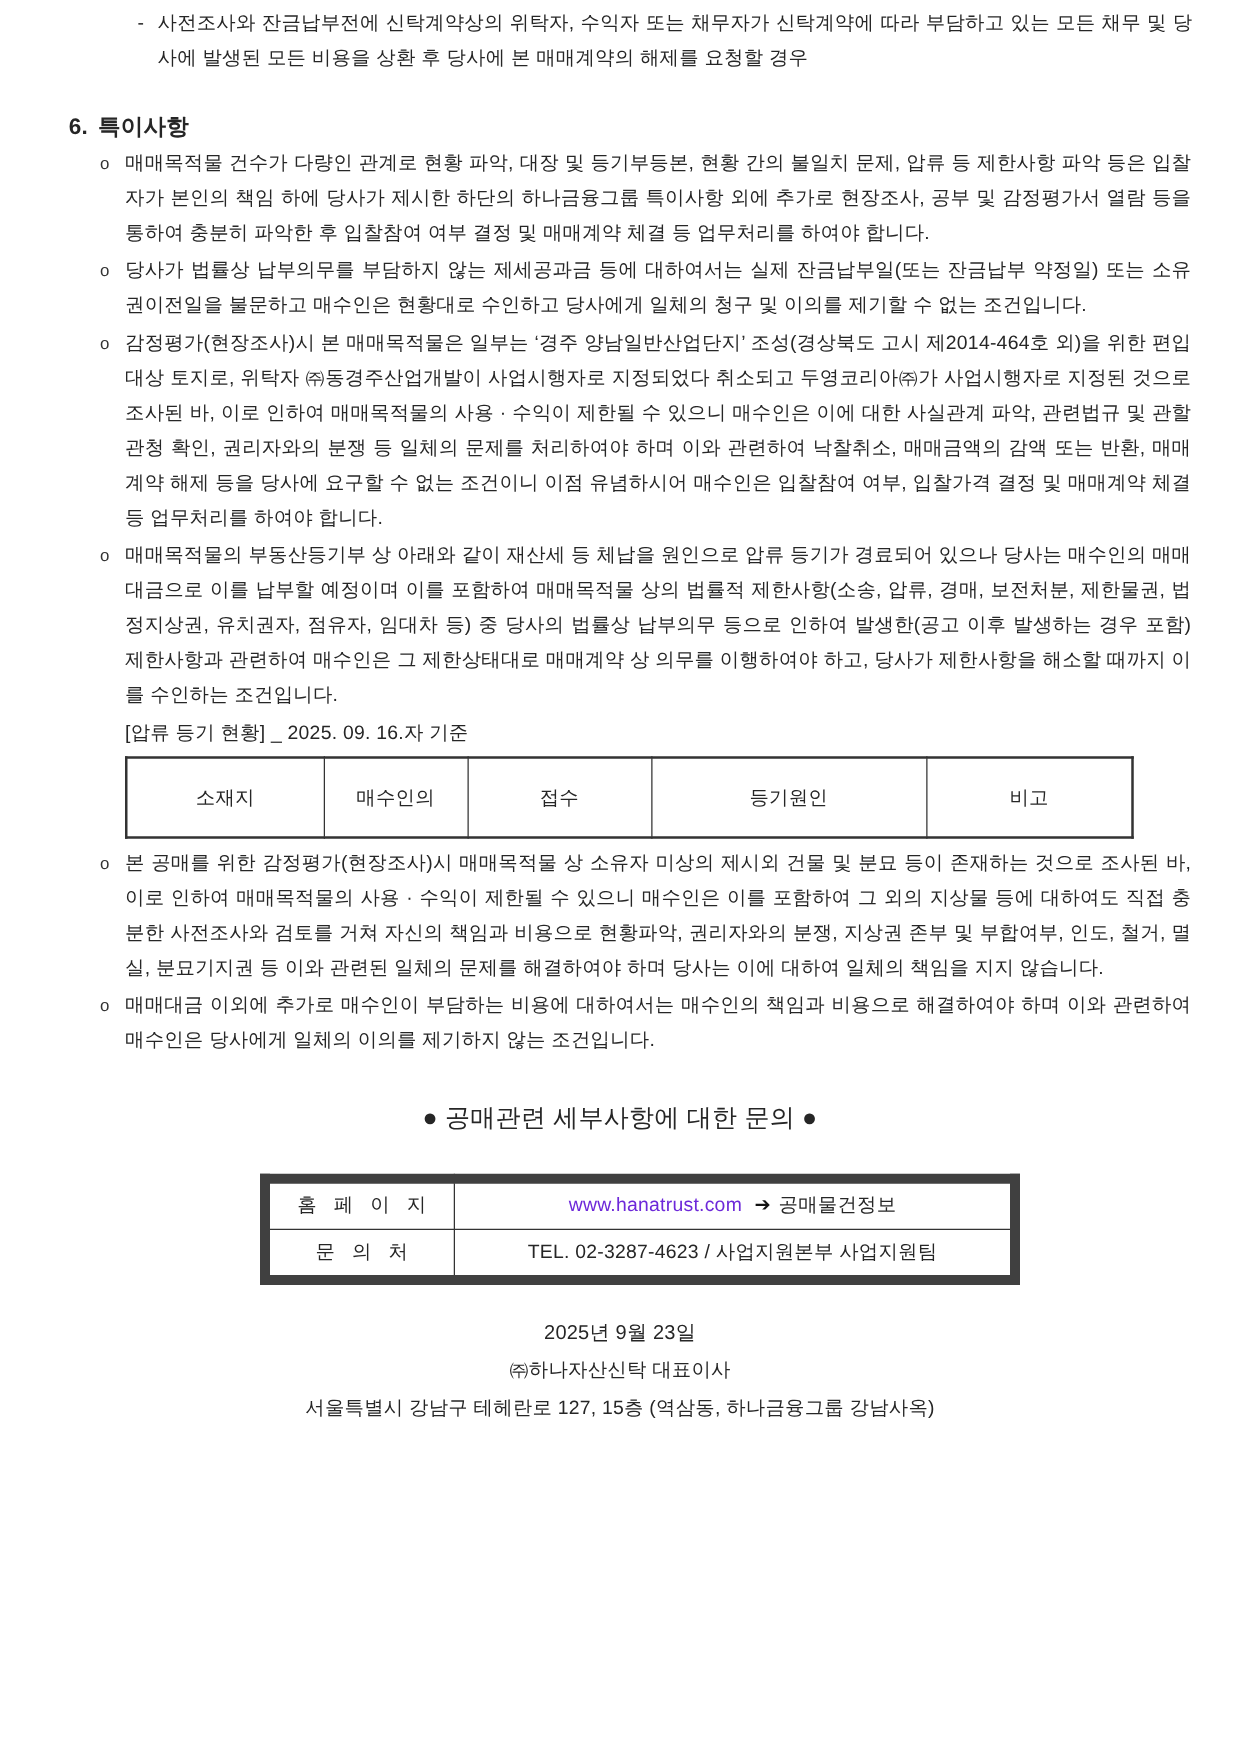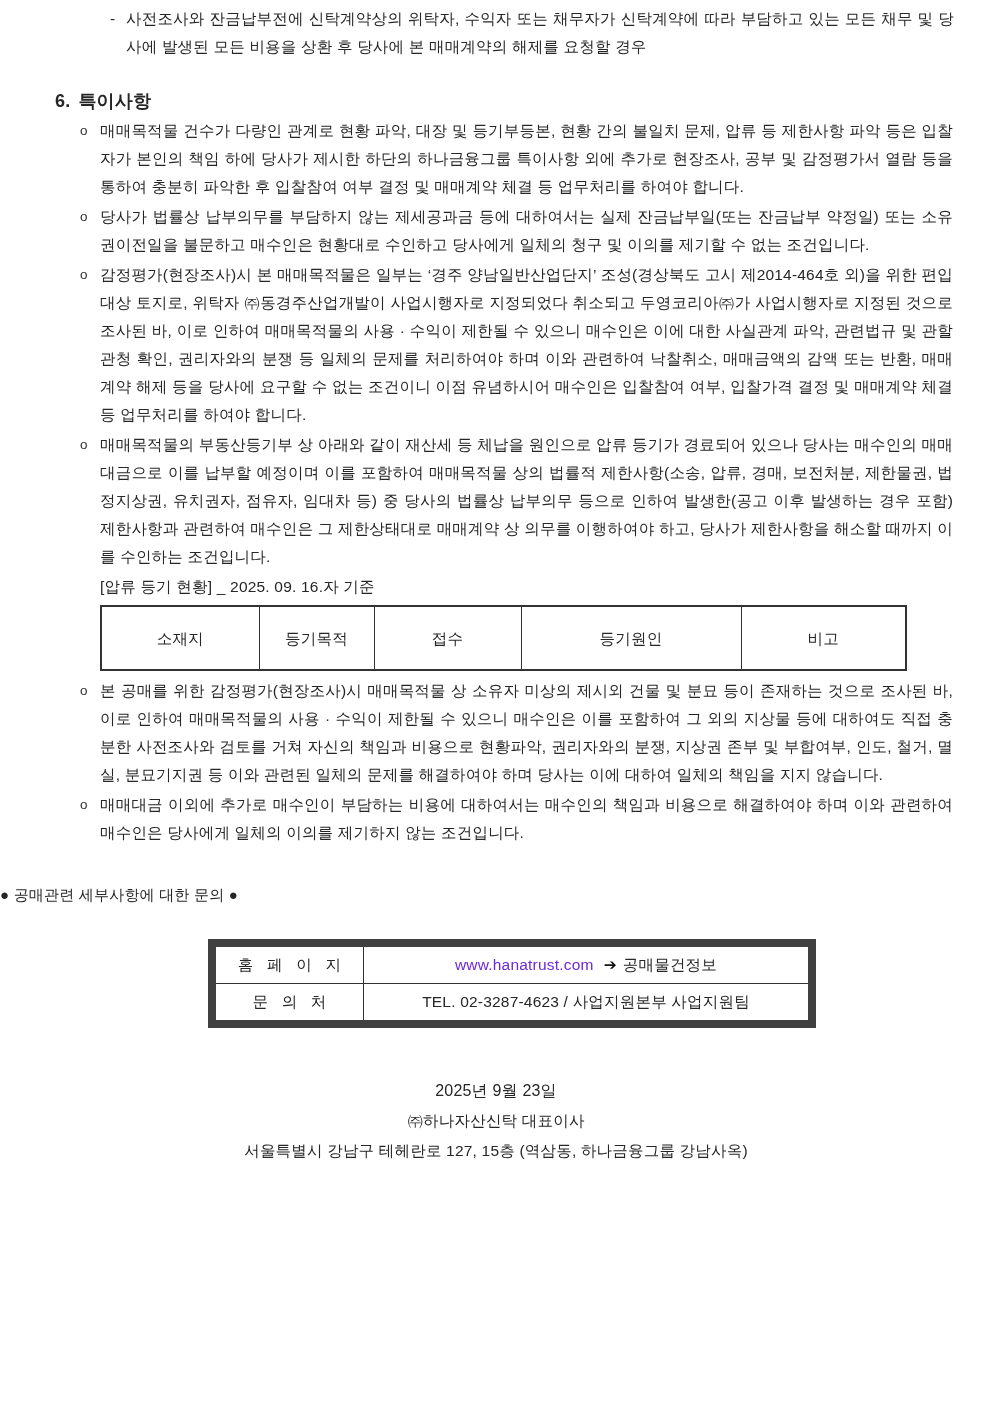--- a/index.html
+++ b/index.html
@@ -31,30 +31,30 @@
   .seizure-table{margin:4px 0 6px 100px;width:805px;table-layout:fixed;
     border:2px solid #333;}
   .seizure-table th,.seizure-table td{
     border:1px solid #333;text-align:center;vertical-align:middle;
     font-weight:normal;padding:12px 4px;white-space:pre-line;line-height:23px;}
   .seizure-table th{height:38px;}
   .seizure-table td{height:54px;}
   .col-loc{width:158px;}.col-purpose{width:115px;}.col-receipt{width:147px;}
   .col-cause{width:220px;}.col-note{width:165px;}
   
-  .inquiry-heading{margin-top:34px;font-size:15px;}
+  .inquiry-heading{margin-top:34px;text-align:center;font-size:20px;}
   .contact-table{margin:30px auto 0 208px;width:608px;table-layout:fixed;
     border:8px solid #404040;}
   .contact-table td{border:1px solid #333;height:36px;text-align:center;
     vertical-align:middle;padding:0 6px;}
   .contact-label{width:135px;word-spacing:9px;}
   .contact-link{color:#6d28d9;text-decoration:none;}
   .contact-arrow{font-weight:bold;margin:0 6px 0 10px;color:#111;}
   
-  .footer{margin-top:48px;text-align:center;line-height:30px;}
+  .footer{margin-top:24px;text-align:center;line-height:30px;}
   .footer .date{font-size:16px;}
 </style>
 </head>
 <body>
 
 <div class="page">
   <div class="pad-top"></div>
 
   <div class="dash-item">
     <span class="marker">-</span>
@@ -88,21 +88,21 @@
     <colgroup>
       <col class="col-loc">
         <col class="col-purpose">
         <col class="col-receipt">
         <col class="col-cause">
         <col class="col-note">
     </colgroup>
     <tbody>
         <tr>
       <th>소재지</th>
-      <th>등기목적</th>
+      <th>매수인의</th>
       <th>접수</th>
       <th>등기원인</th>
       <th>비고</th>
     </tr>
   </tbody>
     </table>
 
   <div class="bullet">
     <span class="marker">o</span>
     <div class="txt">본 공매를 위한 감정평가(현장조사)시 매매목적물 상 소유자 미상의 제시외 건물 및 분묘 등이 존재하는 것으로 조사된 바, 이로 인하여 매매목적물의 사용 · 수익이 제한될 수 있으니 매수인은 이를 포함하여 그 외의 지상물 등에 대하여도 직접 충분한 사전조사와 검토를 거쳐 자신의 책임과 비용으로 현황파악, 권리자와의 분쟁, 지상권 존부 및 부합여부, 인도, 철거, 멸실, 분묘기지권 등 이와 관련된 일체의 문제를 해결하여야 하며 당사는 이에 대하여 일체의 책임을 지지 않습니다.</div>

